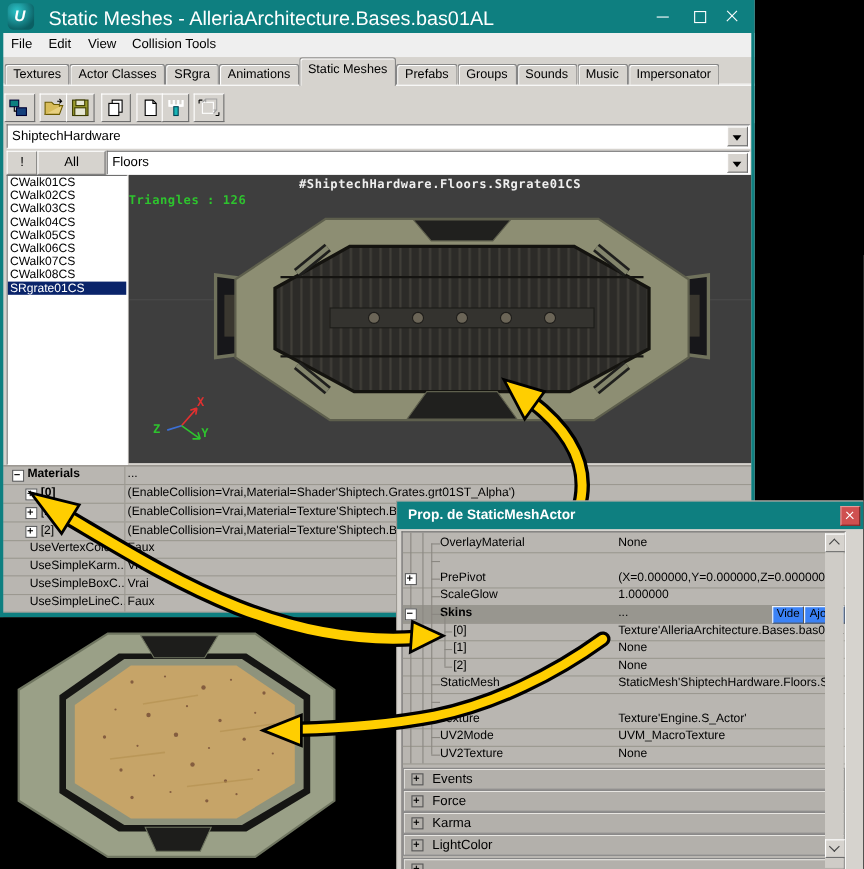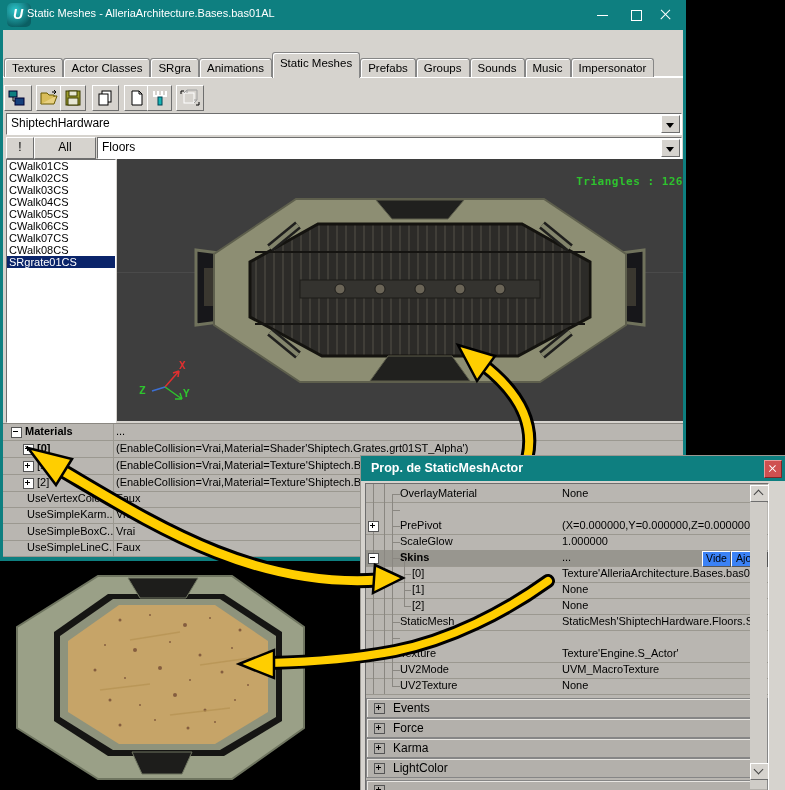--- a/index.html
+++ b/index.html
@@ -2,21 +2,21 @@
 <html><head>
 <meta charset="utf-8">
 <style>
   html,body{margin:0;padding:0;background:#000;}
   #canvas{position:relative;width:785px;height:790px;background:#000;overflow:hidden;
     font-family:"Liberation Sans",sans-serif;font-size:11px;color:#000;}
   .r{position:absolute;}
   
   #main-window{left:0;top:0;width:686px;height:561px;background:#d6d3ce;z-index:1;}
   #titlebar{left:0;top:0;width:686px;height:30px;background:#0e7f80;color:#fff;}
-  #win-title{left:27px;top:7px;font-size:11px;color:#fff;}
+  #win-title{left:44px;top:7px;font-size:18px;color:#fff;}
   #logo{left:7px;top:3px;width:24px;height:24px;border-radius:5px;
     background:radial-gradient(circle at 35% 30%,#2cc4c9,#0a5f63 75%);}
   #logo span{position:absolute;left:6px;top:3px;color:#fff;font-weight:bold;font-size:14px;font-style:italic;}
   .winbtn{top:0;width:34px;height:30px;}
   .minbar{position:absolute;left:11px;top:15px;width:11px;height:1px;background:#fff;}
   .maxbox{position:absolute;left:11px;top:10px;width:9px;height:9px;border:1px solid #fff;}
   .xa,.xb{position:absolute;left:10px;top:14px;width:13px;height:1.4px;background:#fff;}
   .xa{transform:rotate(45deg);} .xb{transform:rotate(-45deg);}
   
   #menubar{left:0;top:30px;width:686px;height:22px;background:#efefef;}
@@ -44,21 +44,21 @@
     text-align:center;font-size:12px;}
   
   #meshlist{left:6px;top:159px;width:108px;height:262px;background:#fff;
     border:1px solid;border-color:#6e6e6e #fff #fff #6e6e6e;overflow:hidden;}
   .li{height:12px;line-height:12px;padding-left:2px;font-size:11px;white-space:nowrap;}
   .li.sel{background:#0a246a;color:#fff;}
   
   #viewport{left:117px;top:159px;width:566px;height:262px;background:#3e3e3e;overflow:hidden;}
   #vp-caption{left:0;top:2px;width:566px;text-align:center;color:#efefef;
     font-family:"DejaVu Sans Mono",monospace;font-size:11px;font-weight:bold;letter-spacing:0.5px;}
-  #vp-tris{left:0;top:16px;width:566px;text-align:right;color:#2ec32e;
+  #vp-tris{left:0;top:16px;width:566px;text-align:left;color:#2ec32e;
     font-family:"DejaVu Sans Mono",monospace;font-size:11px;font-weight:bold;letter-spacing:0.5px;}
   .axis-label{position:absolute;font-family:"DejaVu Sans Mono",monospace;font-size:11px;font-weight:bold;}
   
   #matgrid{left:3px;top:423px;width:680px;height:133px;background:#b9b6b1;border-top:1px solid #8a8781;}
   .mrow{position:absolute;left:0;width:680px;height:16px;border-bottom:1px solid #9b9890;}
   .mname{position:absolute;left:0;top:0;width:110px;height:16px;border-right:1px solid #9b9890;
     overflow:hidden;white-space:nowrap;}
   .mval{position:absolute;left:113px;top:1px;right:2px;overflow:hidden;white-space:nowrap;}
   .lbl{position:absolute;top:1px;white-space:nowrap;}
   .bold{font-weight:bold;}
@@ -117,20 +117,26 @@
         </div>
       <div class="r winbtn" style="left:620px;">
           <div class="maxbox"></div>
         </div>
       <div class="r winbtn" style="left:649px;">
           <div class="xa"></div>
           <div class="xb"></div>
         </div>
     </div>
 
+    <div class="r" id="menubar">
+      <span class="r menu-item" style="left:10px;">File</span>
+      <span class="r menu-item" style="left:44px;">Edit</span>
+      <span class="r menu-item" style="left:80px;">View</span>
+      <span class="r menu-item" style="left:120px;">Collision Tools</span>
+    </div>
 
     <div class="r" id="tabstrip">
       <div class="edge"></div>
       <div id="tabrow">
         <span class="tab">Textures</span><span class="tab">Actor Classes</span><span class="tab">SRgra</span><span class="tab">Animations</span><span class="tab active">Static Meshes</span><span class="tab">Prefabs</span><span class="tab">Groups</span><span class="tab">Sounds</span><span class="tab">Music</span><span class="tab">Impersonator</span>
       </div>
     </div>
 
     <div class="r" id="toolbar">
       <div class="r tbtn" style="left:4px;width:26px;">
@@ -244,20 +250,21 @@
           <path d="M570,248 L542,225" stroke="#83856c" stroke-width="4" fill="none"></path>
           <path d="M270,332 L298,355" stroke="#1f1f1d" stroke-width="9" fill="none"></path>
           <path d="M270,332 L298,355" stroke="#83856c" stroke-width="4" fill="none"></path>
           <path d="M570,332 L542,355" stroke="#1f1f1d" stroke-width="9" fill="none"></path>
           <path d="M570,332 L542,355" stroke="#83856c" stroke-width="4" fill="none"></path>
 
           <polygon points="376,200 464,200 448,219 392,219" fill="#20201e" stroke="#5e5f4d"></polygon>
           <polygon points="388,356 452,356 470,381 370,381" fill="#20201e" stroke="#5e5f4d"></polygon>
         </g>
       </svg>
+      <div class="r" id="vp-caption">#ShiptechHardware.Floors.SRgrate01CS</div>
       <div class="r" id="vp-tris">Triangles : 126</div>
 
       <svg class="layer" style="left:15px;top:190px;" width="70" height="60">
         <path d="M33,38 L47,22 M47,22 l-6,2 M47,22 l-1,6" stroke="#e03030" fill="none" stroke-width="1.5"></path>
         <path d="M33,38 L50,50 M50,50 l-7,0 M50,50 l-2,-6" stroke="#2ec32e" fill="none" stroke-width="1.5"></path>
         <path d="M33,38 L20,42" stroke="#3c6fd4" fill="none" stroke-width="1.5"></path>
       </svg>
       <span class="axis-label" style="left:62px;top:200px;color:#e03030;">X</span>
       <span class="axis-label" style="left:66px;top:228px;color:#2ec32e;">Y</span>
       <span class="axis-label" style="left:22px;top:225px;color:#2ec32e;">Z</span>

